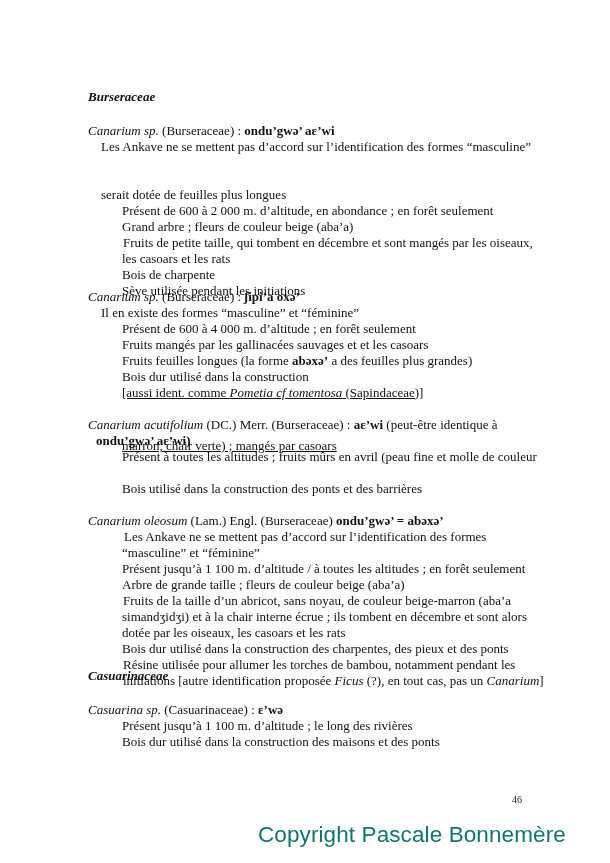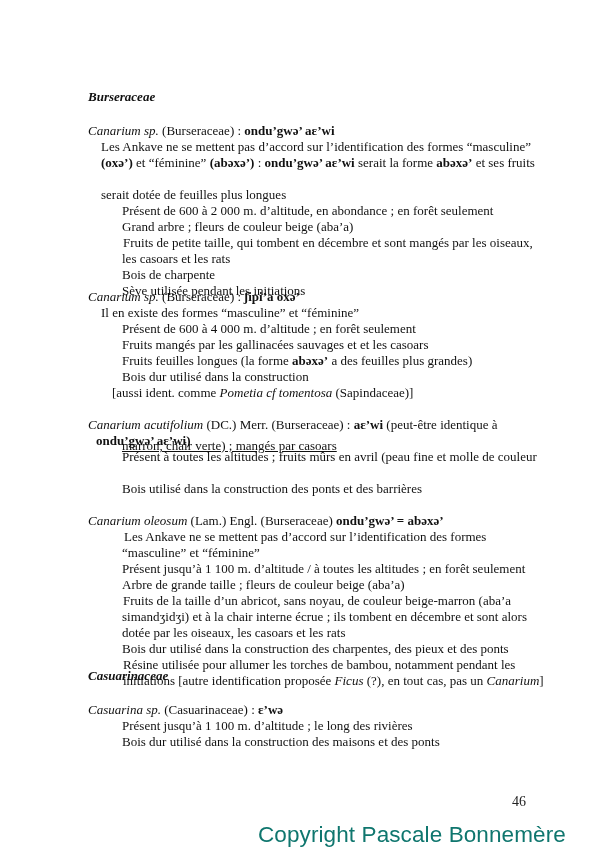--- a/index.html
+++ b/index.html
@@ -2,56 +2,55 @@
 <html><head>
 <meta charset="utf-8">
 <style>
   html, body { margin: 0; padding: 0; background: #ffffff; }
   body { width: 610px; height: 863px; position: relative; overflow: hidden; }
   .page { position: absolute; left: 0; top: 0; width: 610px; height: 622px; background: #fff; }
   .ln { position: absolute; white-space: nowrap; font-family: "Liberation Serif", serif; font-size: 13px; line-height: 16px; color: #111; }
   .h { font-weight: bold; font-style: italic; }
   .i { font-style: italic; }
   .b { font-weight: bold; }
-  .pn { position: absolute; left: 512px; top: 794px; font-family: "Liberation Serif", serif; font-size: 14px; color: #222; }
+  .pn { position: absolute; left: 512px; top: 794px; font-family: "Liberation Serif", serif; font-size: 10px; color: #222; }
   .copy { position: absolute; left: 258px; top: 822px; font-family: "Liberation Sans", sans-serif; font-size: 22.5px; color: #0f766e; white-space: nowrap; letter-spacing: 0.1px; }
 </style>
 </head>
 <body>
 
 <div class="page">
 
   <div class="ln h" style="left:88px;top:89px;">Burseraceae</div>
 
   <div class="ln" style="left:88px;top:123px;">
     <span class="i">Canarium sp.</span>
     <span>(Burseraceae) :</span>
     <span class="b">ondu’gwə’ aɛ’wi</span>
   </div>
   <div class="ln" style="left:101px;top:139px;">Les Ankave ne se mettent pas d’accord sur l’identification des formes “masculine”</div>
-  <div class="ln" style="left:101px;top:155px;"><span class="b">(oxə’)</span><span> et “féminine” </span><span class="b">(abəxə’)</span><span> : </span><span class="b">ondu’gwə’ aɛ’wi</span><span> serait la forme </span><span class="b">abəxə’</span><span> et ses fruits</span></div>
   <div class="ln" style="left:101px;top:187px;">serait dotée de feuilles plus longues</div>
   <div class="ln" style="left:122px;top:203px;">Présent de 600 à 2 000 m. d’altitude, en abondance ; en forêt seulement</div>
   <div class="ln" style="left:122px;top:219px;">Grand arbre ; fleurs de couleur beige (aba’a)</div>
   <div class="ln" style="left:123px;top:235px;">Fruits de petite taille, qui tombent en décembre et sont mangés par les oiseaux,</div>
   <div class="ln" style="left:122px;top:251px;">les casoars et les rats</div>
   <div class="ln" style="left:122px;top:267px;">Bois de charpente</div>
   <div class="ln" style="left:122px;top:283px;">Sève utilisée pendant les initiations</div>
 
   <div class="ln" style="left:101px;top:305px;">Il en existe des formes “masculine” et “féminine”</div>
   <div class="ln" style="left:88px;top:289px;">
     <span class="i">Canarium sp.</span>
     <span>(Burseraceae) :</span>
     <span class="b">ʃipi’a oxə’</span>
   </div>
   <div class="ln" style="left:122px;top:321px;">Présent de 600 à 4 000 m. d’altitude ; en forêt seulement</div>
   <div class="ln" style="left:122px;top:337px;">Fruits mangés par les gallinacées sauvages et et les casoars</div>
   <div class="ln" style="left:122px;top:353px;"><span>Fruits feuilles longues (la forme </span><span class="b">abəxə’</span><span> a des feuilles plus grandes)</span></div>
   <div class="ln" style="left:122px;top:369px;">Bois dur utilisé dans la construction</div>
-  <div class="ln" style="left:112px;top:385px;"><span>[aussi ident. comme </span><span class="i">Pometia cf tomentosa</span><span> (Sapindaceae)]</span></div>
+  <div class="ln" style="left:122px;top:385px;text-decoration:underline;"><span>[aussi ident. comme </span><span class="i">Pometia cf tomentosa</span><span> (Sapindaceae)]</span></div>
 
   <div class="ln" style="left:88px;top:417px;">
     <span class="i">Canarium acutifolium</span>
     <span>(DC.) Merr. (Burseraceae) :</span>
     <span class="b">aɛ’wi</span><span> (peut-être identique à</span>
   </div>
   <div class="ln" style="left:96px;top:433px;"><span class="b">ondu’gwə’ aɛ’wi</span><span class="b">)</span></div>
   <div class="ln" style="left:122px;top:449px;">Présent à toutes les altitudes ; fruits mûrs en avril (peau fine et molle de couleur</div>
   <div class="ln" style="left:122px;top:438px;text-decoration:underline;">marron, chair verte) ; mangés par casoars</div>
   <div class="ln" style="left:122px;top:481px;">Bois utilisé dans la construction des ponts et des barrières</div>

